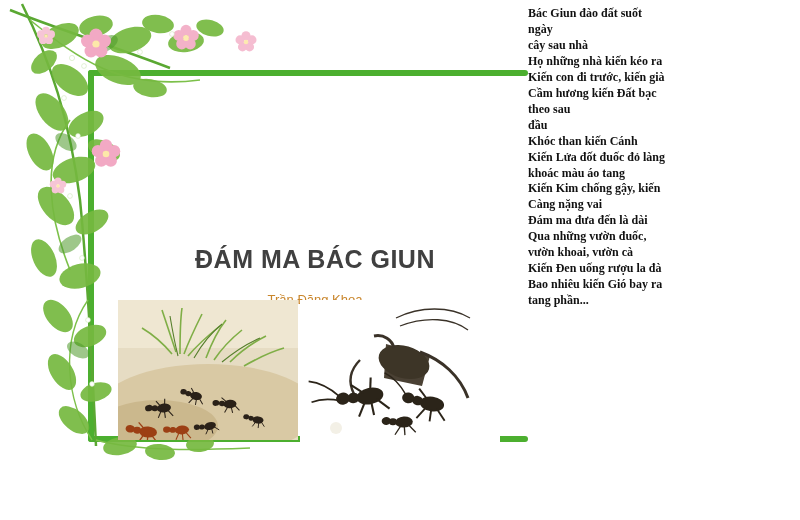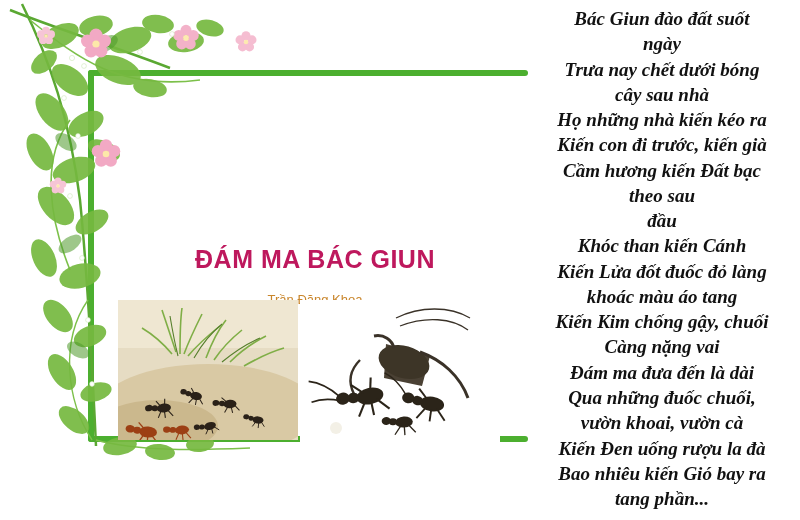--- a/index.html
+++ b/index.html
@@ -69,21 +69,21 @@
   }
 
   .poster-title {
     position: absolute;
     left: 150px;
     top: 245px;
     width: 330px;
     text-align: center;
     font-size: 25px;
     font-weight: bold;
-    color: #be185d;
+    color: #404040;
     letter-spacing: 0.5px;
     font-family: "Liberation Sans", sans-serif;
   }
   .poster-author {
     position: absolute;
     left: 150px;
     top: 292px;
     width: 330px;
     text-align: center;
     font-size: 13px;
@@ -110,25 +110,24 @@
     overflow: hidden;
     background: #ffffff;
   }
 
   
   .poem {
     position: absolute;
     left: 528px;
     top: 6px;
     width: 268px;
-    text-align: center;
+    text-align: left;
     font-family: "Liberation Serif", serif;
-    font-style: italic;
     font-weight: bold;
-    font-size: 19px;
+    font-size: 12px;
     line-height: 1.33;
     color: #111111;
   }
   .poem-line {
     display: block;
   }
 </style>
 </head>
 <body>
 
@@ -417,33 +416,32 @@
         </g>
       </g>
 
       <circle cx="36" cy="128" r="6" fill="#f3f0e6"></circle>
     </svg>
   </div>
 
   <div class="poem">
     <span class="poem-line">Bác Giun đào đất suốt</span>
     <span class="poem-line">ngày</span>
-    <span class="poem-line">Trưa nay chết dưới bóng</span>
     <span class="poem-line">cây sau nhà</span>
     <span class="poem-line">Họ những nhà kiến kéo ra</span>
     <span class="poem-line">Kiến con đi trước, kiến già</span>
     <span class="poem-line">Cầm hương kiến Đất bạc</span>
     <span class="poem-line">theo sau</span>
     <span class="poem-line">đầu</span>
     <span class="poem-line">Khóc than kiến Cánh</span>
     <span class="poem-line">Kiến Lửa đốt đuốc đỏ làng</span>
     <span class="poem-line">khoác màu áo tang</span>
-    <span class="poem-line">Kiến Kim chống gậy, chuối</span>
+    <span class="poem-line">Kiến Kim chống gậy, kiến</span>
     <span class="poem-line">Càng nặng vai</span>
     <span class="poem-line">Đám ma đưa đến là dài</span>
-    <span class="poem-line">Qua những đuốc chuối,</span>
+    <span class="poem-line">Qua những vườn đuốc,</span>
     <span class="poem-line">vườn khoai, vườn cà</span>
     <span class="poem-line">Kiến Đen uống rượu la đà</span>
     <span class="poem-line">Bao nhiêu kiến Gió bay ra</span>
     <span class="poem-line">tang phần...</span>
   </div>
 
 </div>
 
 </body></html>

